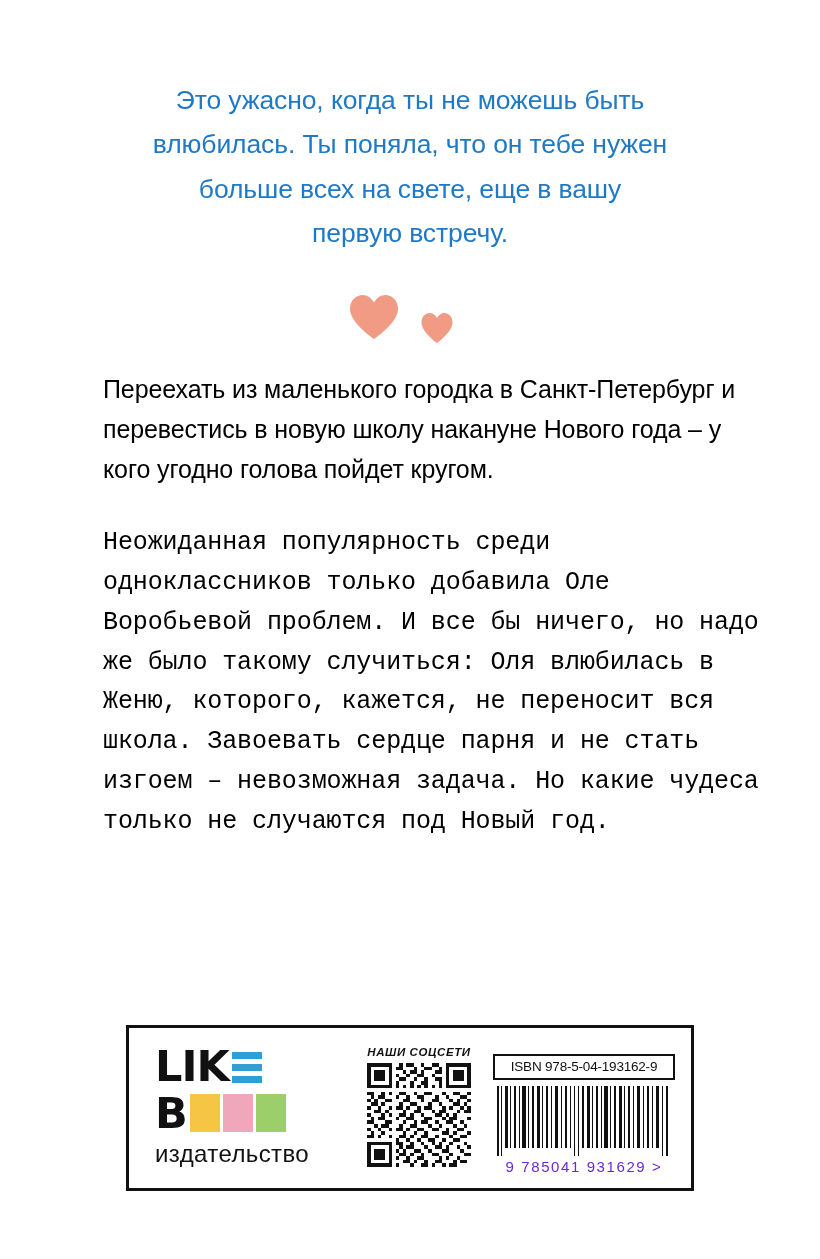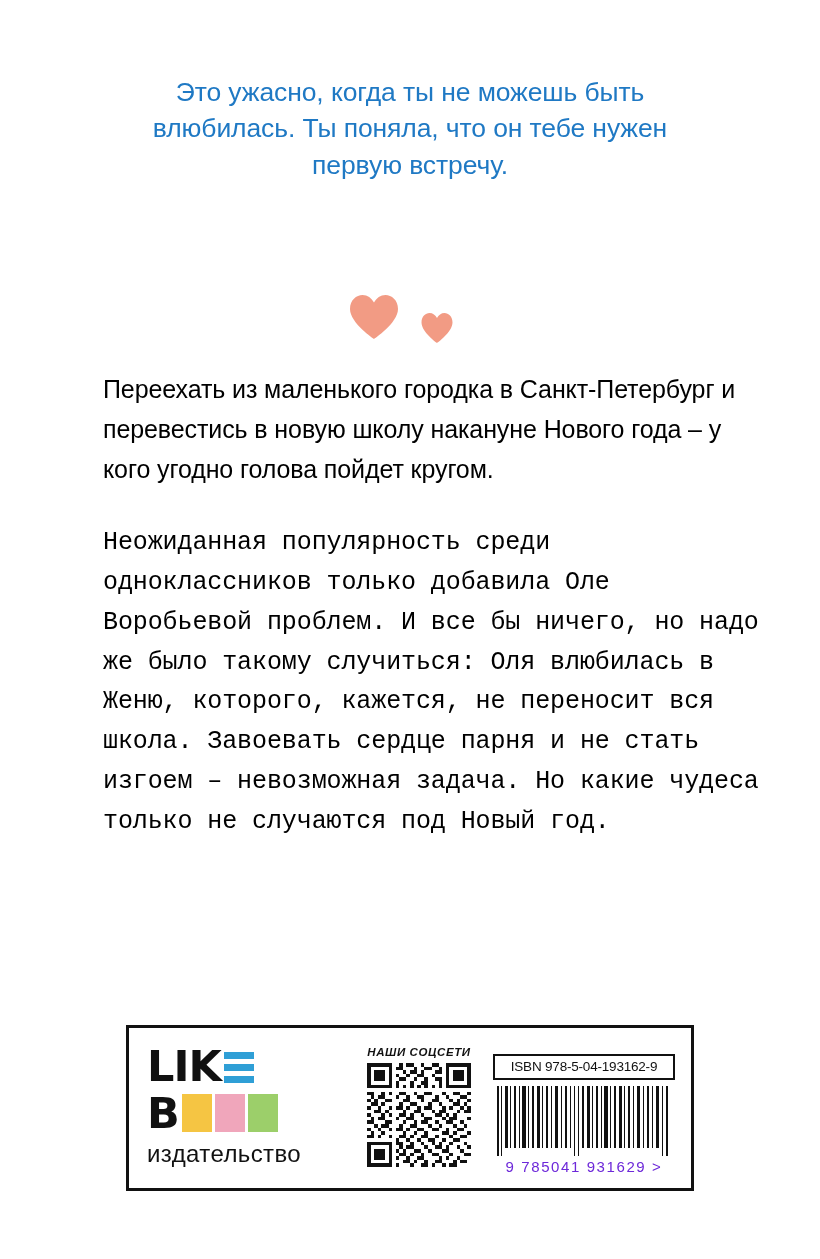--- a/index.html
+++ b/index.html
@@ -26,21 +26,21 @@
     position: absolute;
     top: 74px;
     left: 90px;
     width: 640px;
     text-align: center;
     color: #1f79c4;
     font-size: 26.5px;
     line-height: 1.37;
     letter-spacing: -0.1px;
   }
-  .quote p { margin: 0; }
+  .quote p { margin: 8px; }
 
   
   .hearts {
     position: absolute;
     top: 290px;
     left: 0;
     width: 820px;
     height: 70px;
   }
   .heart {
@@ -73,21 +73,21 @@
     width: 568px;
     height: 166px;
     border: 3px solid #111111;
     box-sizing: border-box;
     background: #ffffff;
   }
 
   
   .logo {
     position: absolute;
-    left: 18px;
+    left: 26px;
     top: 16px;
     width: 172px;
   }
   .logo-row {
     display: flex;
     align-items: center;
     gap: 3px;
   }
   .logo-row + .logo-row { margin-top: 3px; }
   .lt {
@@ -178,20 +178,21 @@
   }
 </style>
 </head>
 <body>
 
 <div class="page">
 
   <div class="quote">
     <p>Это ужасно, когда ты не можешь быть</p>
     <p>влюбилась. Ты поняла, что он тебе нужен</p>
+    <p>больше всех на свете, еще в вашу</p>
     <p>первую встречу.</p>
   </div>
 
   <div class="hearts">
     <span class="heart heart-big">
       <svg width="52" height="46" viewBox="0 0 52 46" aria-hidden="true">
         <path d="M26 45 C26 45 2 29 2 15 C2 6 8.5 1 14.5 1 C19.5 1 23.5 4 26 8.5 C28.5 4 32.5 1 37.5 1 C43.5 1 50 6 50 15 C50 29 26 45 26 45 Z" fill="#f29b84"></path>
       </svg>
     </span>
     <span class="heart heart-small">

